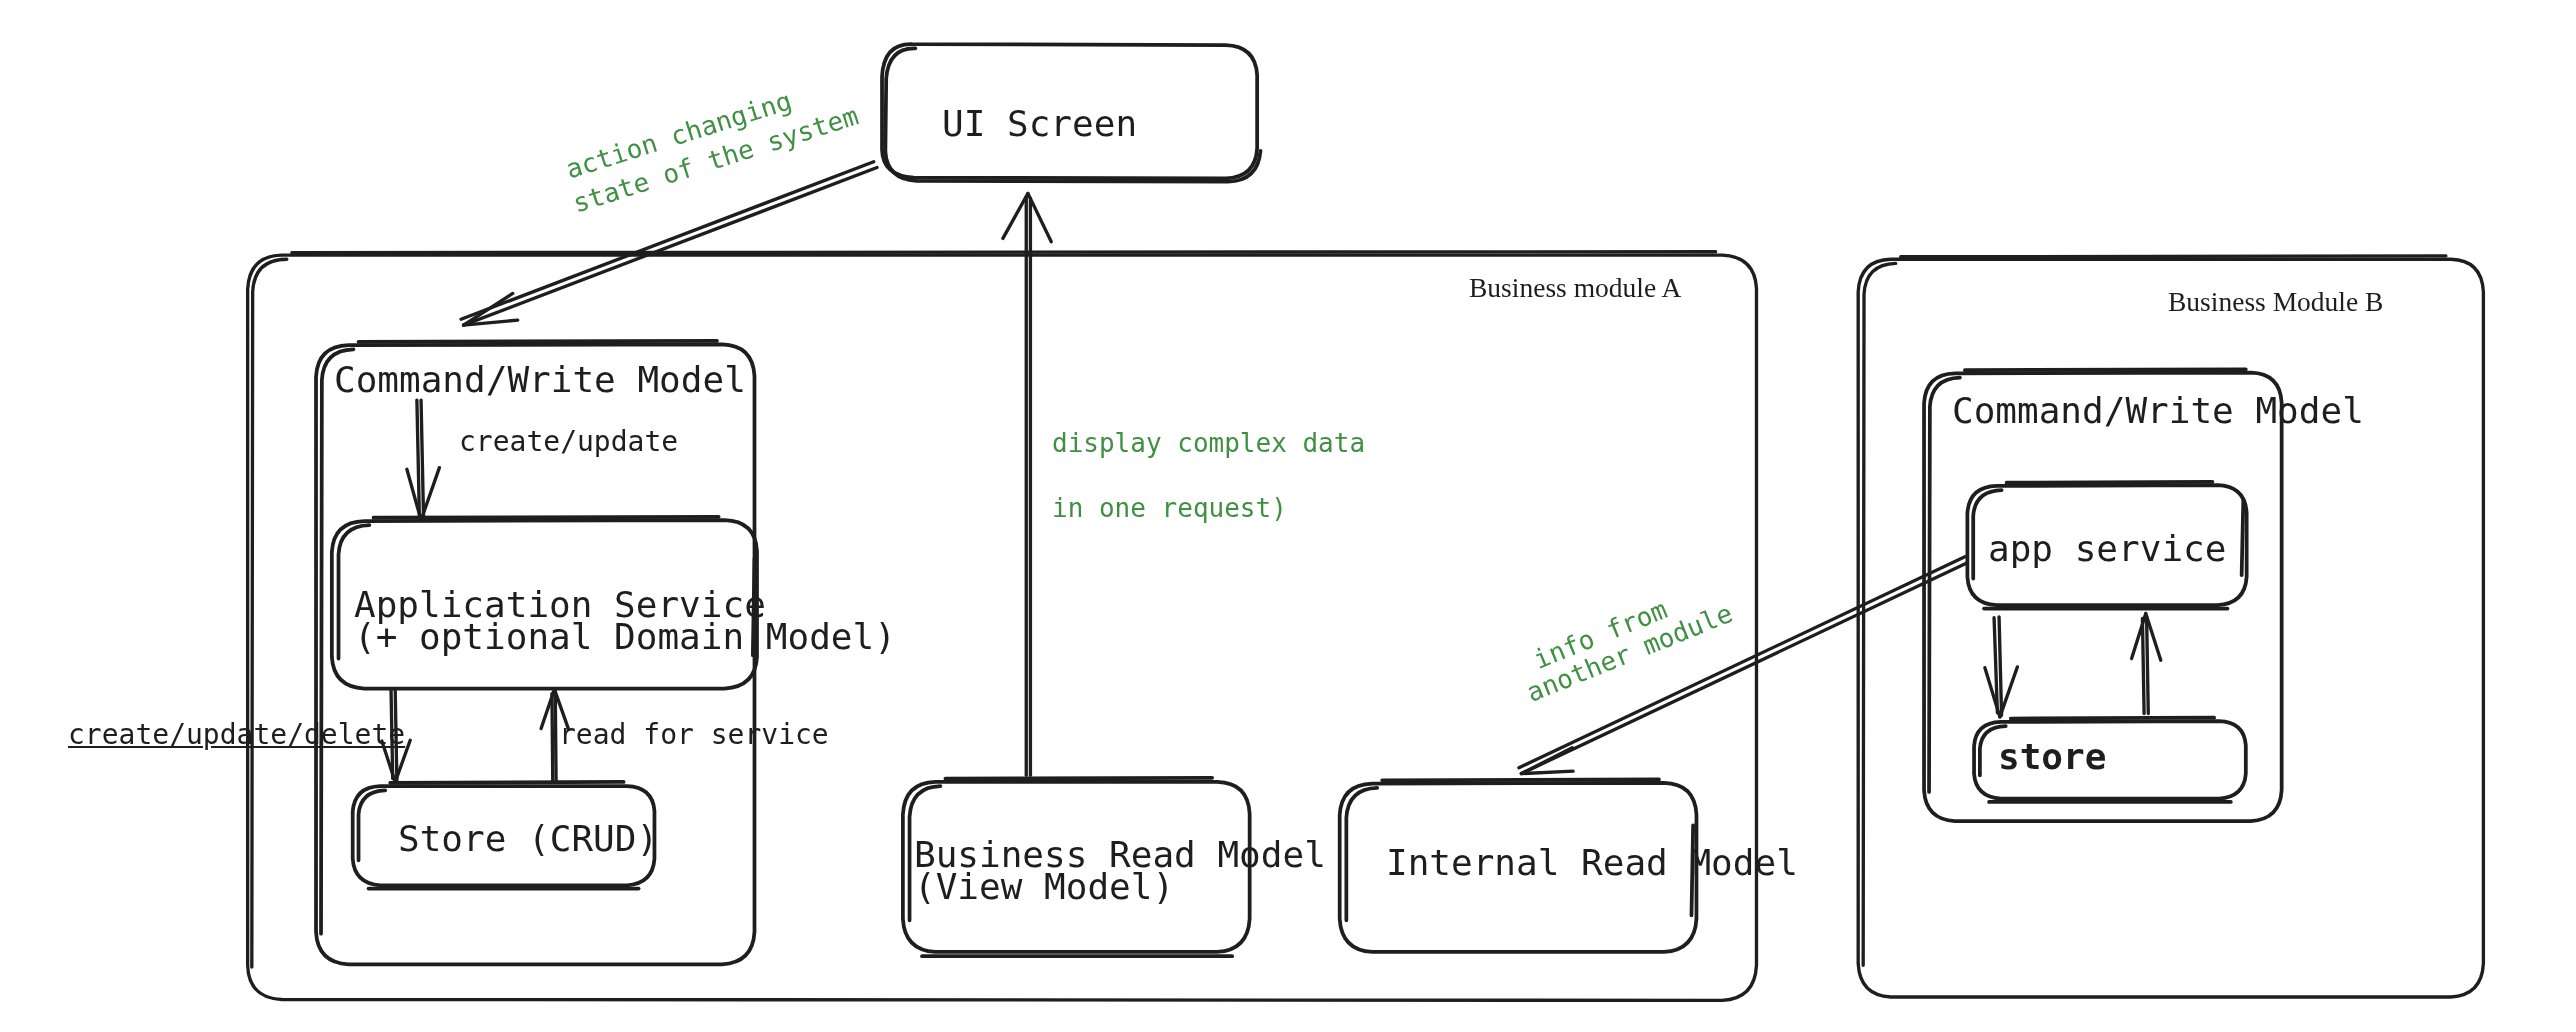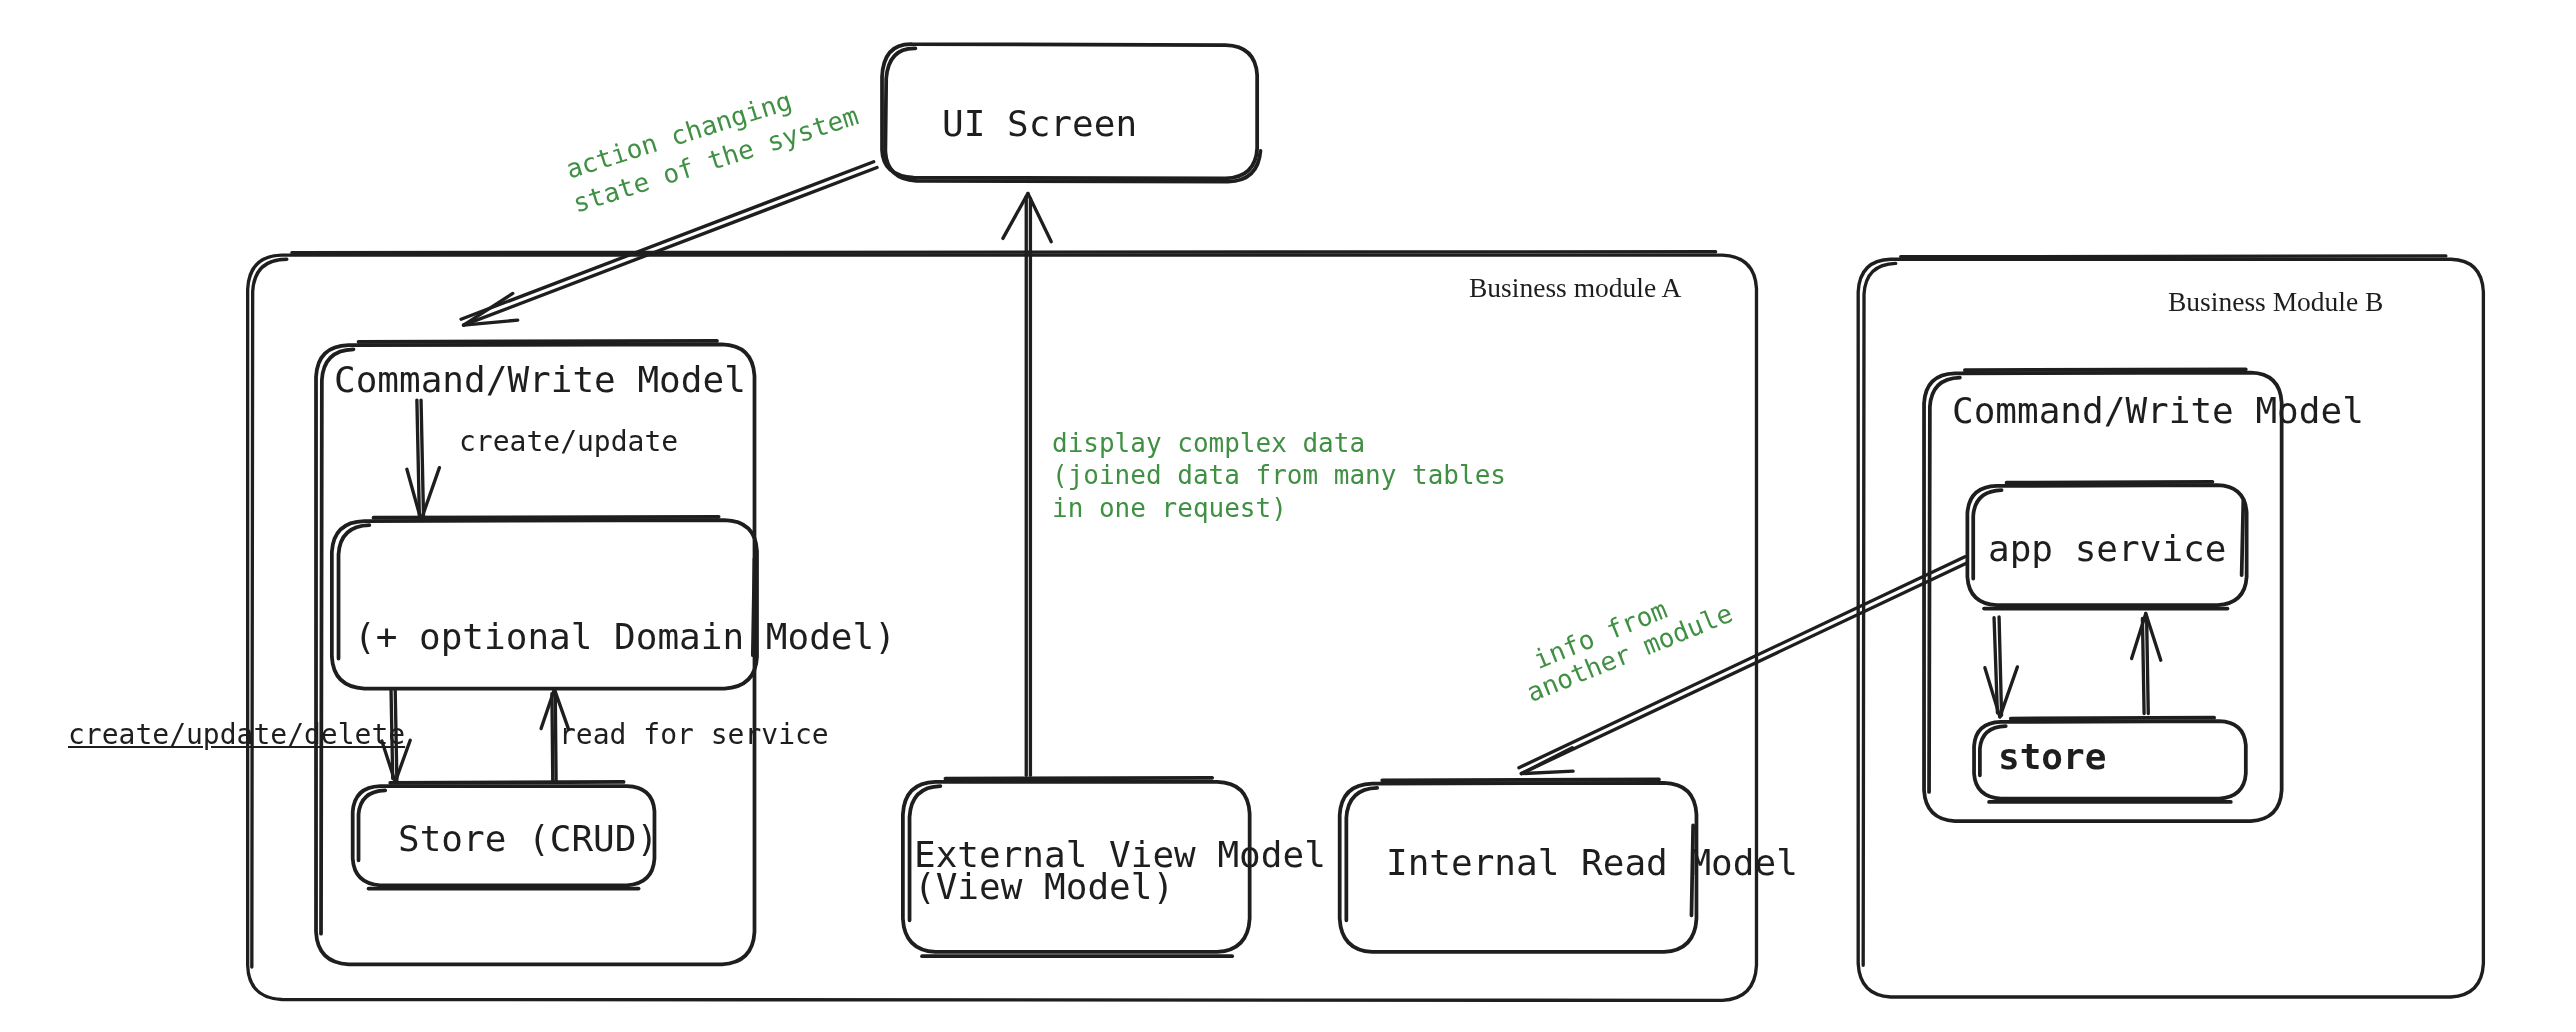--- a/index.html
+++ b/index.html
@@ -207,43 +207,43 @@
   <div class="node-label" style="left:942px; top:106px;">UI Screen</div>
 
   <div class="container-title" style="left:1469px; top:271px;">Business module A</div>
 
   <div class="container-title" style="left:2168px; top:285px;">Business Module B</div>
 
   <div class="node-label" style="left:334px; top:362px;">Command/Write Model</div>
 
   <div class="edge-label" style="left:459px; top:424px;">create/update</div>
 
+  <div class="node-label" style="left:354px; top:587px;">Application Service</div>
   <div class="node-label" style="left:354px; top:619px;">(+ optional Domain Model)</div>
 
   <div class="edge-label" style="left:68px; top:717px;text-decoration:underline;">create/update/delete</div>
 
   <div class="edge-label" style="left:559px; top:717px;">read for service</div>
 
   <div class="node-label" style="left:398px; top:805px;margin-top:16px;">Store (CRUD)</div>
 
-  <div class="node-label" style="left:914px; top:837px;">External View Model</div>
+  <div class="node-label" style="left:914px; top:837px;">Business Read Model</div>
   <div class="node-label" style="left:914px; top:869px;">(View Model)</div>
 
   <div class="node-label" style="left:1386px; top:845px;">Internal Read Model</div>
 
   <div class="node-label" style="left:1952px; top:393px;">Command/Write Model</div>
 
   <div class="node-label" style="left:1988px; top:531px;">app service</div>
 
   <div class="node-label" style="left:1998px; top:739px;font-weight:bold;">store</div>
 
   <div class="green-label rot-a" style="left:562px; top:155px;">action changing</div>
   <div class="green-label rot-a" style="left:569px; top:189px;">state of the system</div>
 
   <div class="green-label" style="left:1052px; top:427px;">display complex data</div>
-  <div class="green-label" style="left:1052px; top:459px;">(joined data from many tables</div>
   <div class="green-label" style="left:1052px; top:492px;">in one request)</div>
 
   <div class="green-label rot-b" style="left:1529px; top:646px;">info from</div>
   <div class="green-label rot-b" style="left:1522px; top:679px;">another module</div>
 
 </div>
 
 
 </body></html>

